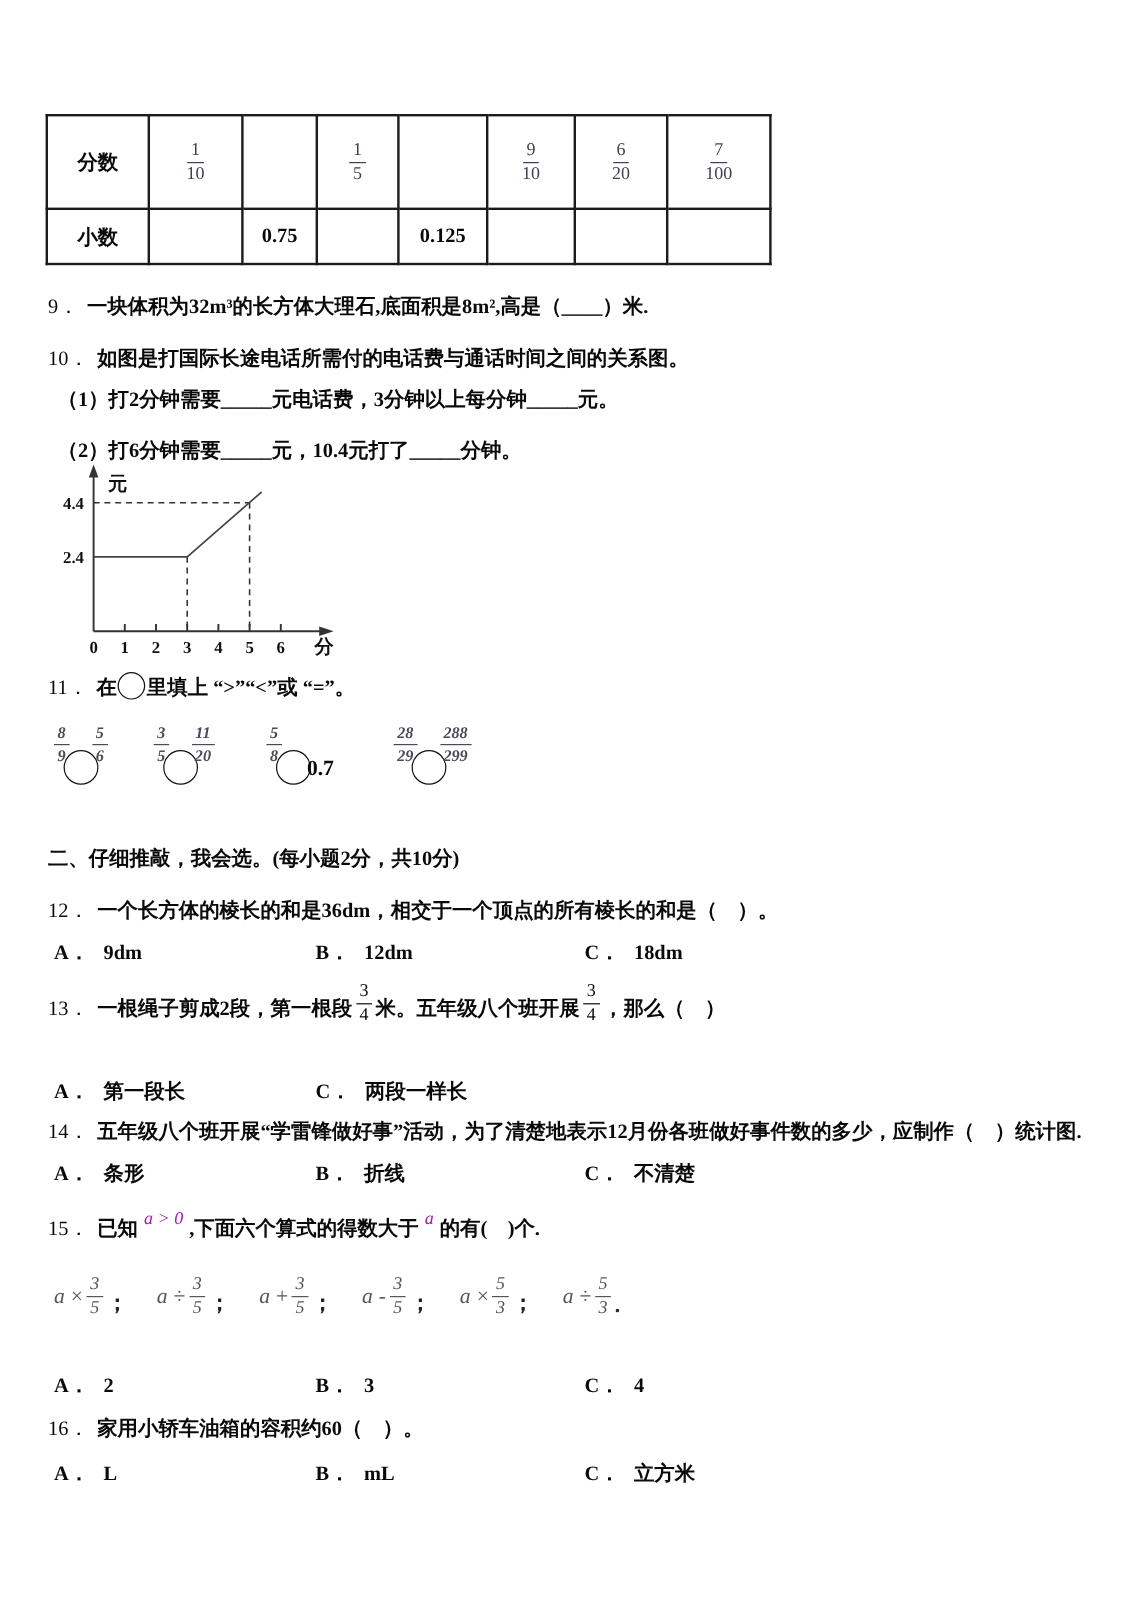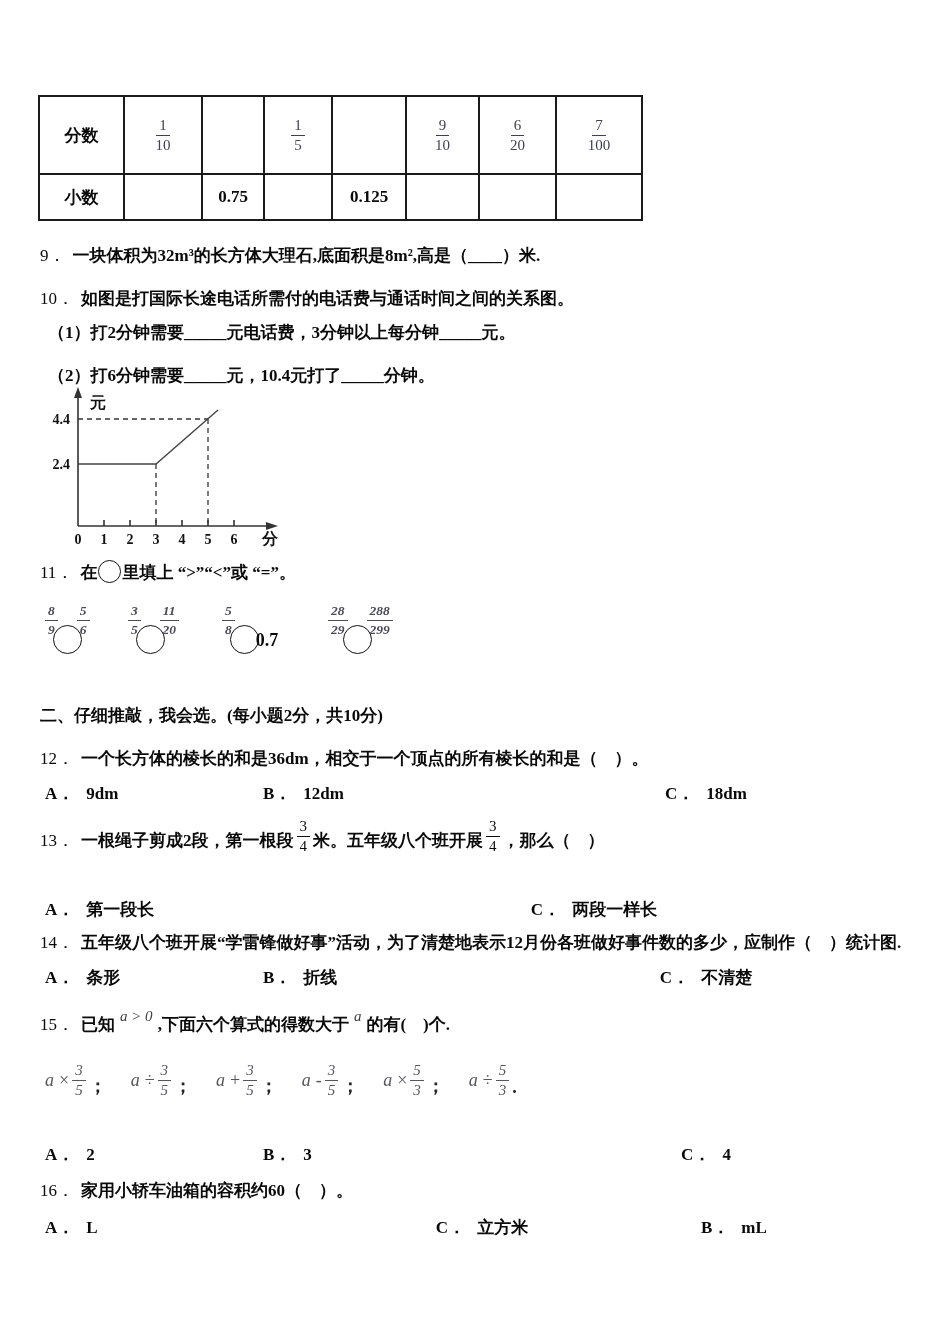--- a/index.html
+++ b/index.html
@@ -9,21 +9,21 @@
   
   .q{position:absolute;left:40px;font-size:17px;white-space:nowrap;}
   .qnum{font-weight:400;margin-right:7px;}
   .qtext{font-weight:700;}
 
   
   .opts{position:absolute;left:45px;width:880px;display:flex;font-size:17px;font-weight:700;}
   .opt{white-space:nowrap;}
   .opt.c1{width:218px;}
   .opt.c2{width:224px;}
-  .opt.c3{flex:1;text-align:center;}
+  .opt.c3{flex:1;}
   .olabel{margin-right:12px;}
 
   
   .ctable{position:absolute;top:95px;left:38px;border-collapse:collapse;}
   .ctable td{border:2px solid #1b1b1b;text-align:center;vertical-align:middle;font-size:17px;padding:0;}
   .ctable tr.r1 td{height:76px;}
   .ctable tr.r2 td{height:44px;margin-left:40px;}
   .ctable .lab{font-weight:700;}
   .ctable .dec{font-weight:700;}
 
@@ -38,21 +38,21 @@
   .cmp .fr{font-style:italic;color:#4a4a58;font-weight:600;font-size:13.5px;}
   .cmp .circle{width:27px;height:27px;border:1.6px solid #111;border-radius:50%;margin:22px -5px 0;flex:none;}
   .cmp .dec07{font-weight:700;font-size:18px;margin-top:27px;margin-left:2px;font-style:normal;color:#0a0a0a;}
   .circle-inline{display:inline-block;width:21px;height:21px;border:1.5px solid #111;border-radius:50%;vertical-align:-5px;margin:0 1px;}
 
   
   .q13{display:flex;align-items:center;}
   .fr13{font-size:15px;font-weight:400;margin:0 3px;transform:translateY(-4px);}
 
   
-  .sup{font-style:italic;color:#404040;font-size:15px;font-weight:400;vertical-align:9px;margin:16px 5px;}
+  .sup{font-style:italic;color:#a21caf;font-size:15px;font-weight:400;vertical-align:9px;margin:16px 5px;}
 
   
   .exprs{position:absolute;left:45px;display:flex;align-items:center;color:#55555e;font-style:italic;font-size:18px;}
   .expr{display:inline-flex;align-items:center;margin-right:24px;}
   .expr .v{margin-right:5px;}
   .expr .op{margin-right:3px;font-style:normal;}
   .expr .fr{font-size:15px;}
   .expr .sep{font-style:normal;color:#222;align-self:flex-end;margin-left:3px;font-weight:700;}
 
   
@@ -311,17 +311,17 @@
     <span class="opt c1"><span class="olabel">A．</span><span>2</span></span>
     <span class="opt c2"><span class="olabel">B．</span><span>3</span></span>
     <span class="opt c3"><span class="olabel">C．</span><span>4</span></span>
   </div>
 
   <div class="q" style="top:1179px">
     <span class="qnum">16．</span><span class="qtext">家用小轿车油箱的容积约60（　）。</span>
   </div>
   <div class="opts" style="top:1216px">
     <span class="opt c1"><span class="olabel">A．</span><span>L</span></span>
+    <span class="opt c2"><span class="olabel">B．</span><span>mL</span></span>
     <span class="opt c3"><span class="olabel">C．</span><span>立方米</span></span>
-    <span class="opt c2"><span class="olabel">B．</span><span>mL</span></span>
   </div>
 
 </div>
 
 </body></html>

